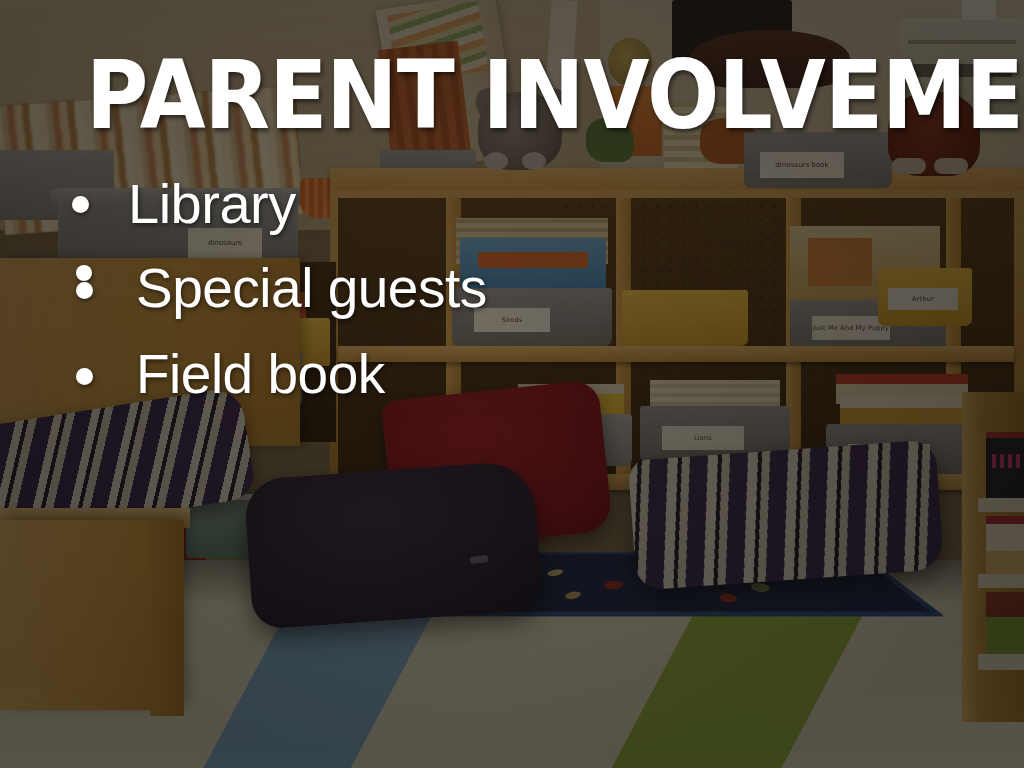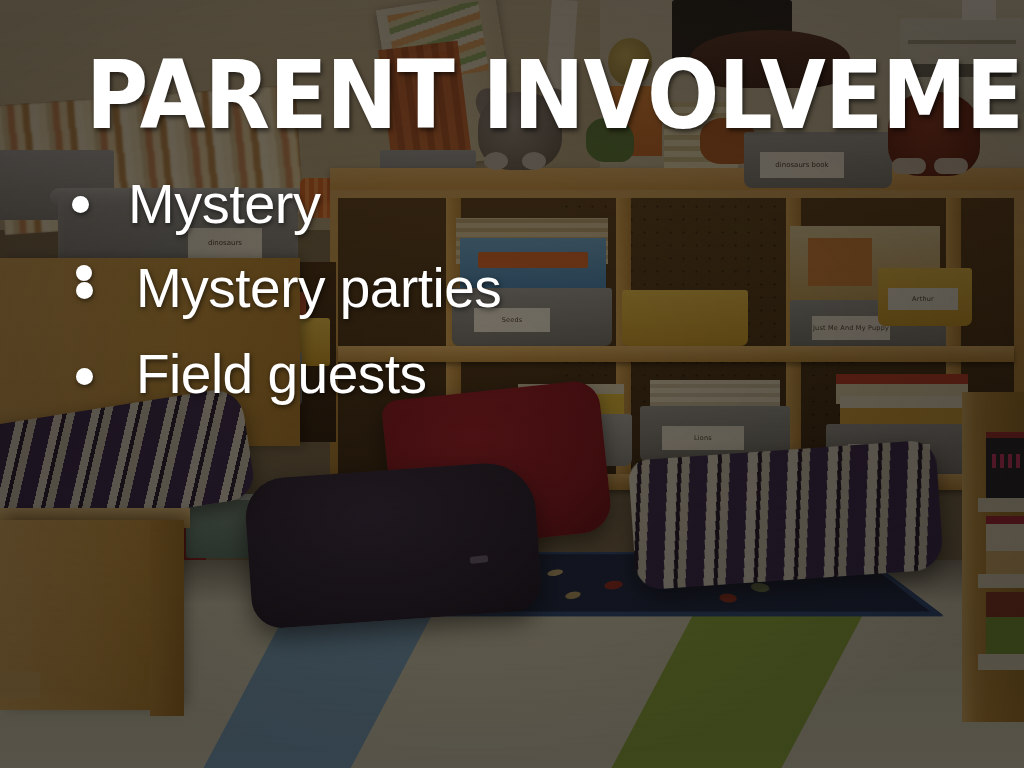--- a/index.html
+++ b/index.html
@@ -663,30 +663,30 @@
 
   <div class="overlay"></div>
 
   <div class="text-layer">
 
     <div class="slide-title">PARENT INVOLVEMENT</div>
 
     <ul class="bullets">
       <li class="b1">
         <span class="dot"></span>
-        <span>Mystery</span>
+        <span>Library</span>
       </li>
       <li class="b2">
         <span class="dot"></span>
       </li>
       <li class="b3">
         <span class="dot"></span>
-        <span>Mystery parties</span>
+        <span>Special guests</span>
       </li>
       <li class="b4">
         <span class="dot"></span>
-        <span>Field guests</span>
+        <span>Field book</span>
       </li>
     </ul>
 
   </div>
 
 </div>
 
 </body></html>

